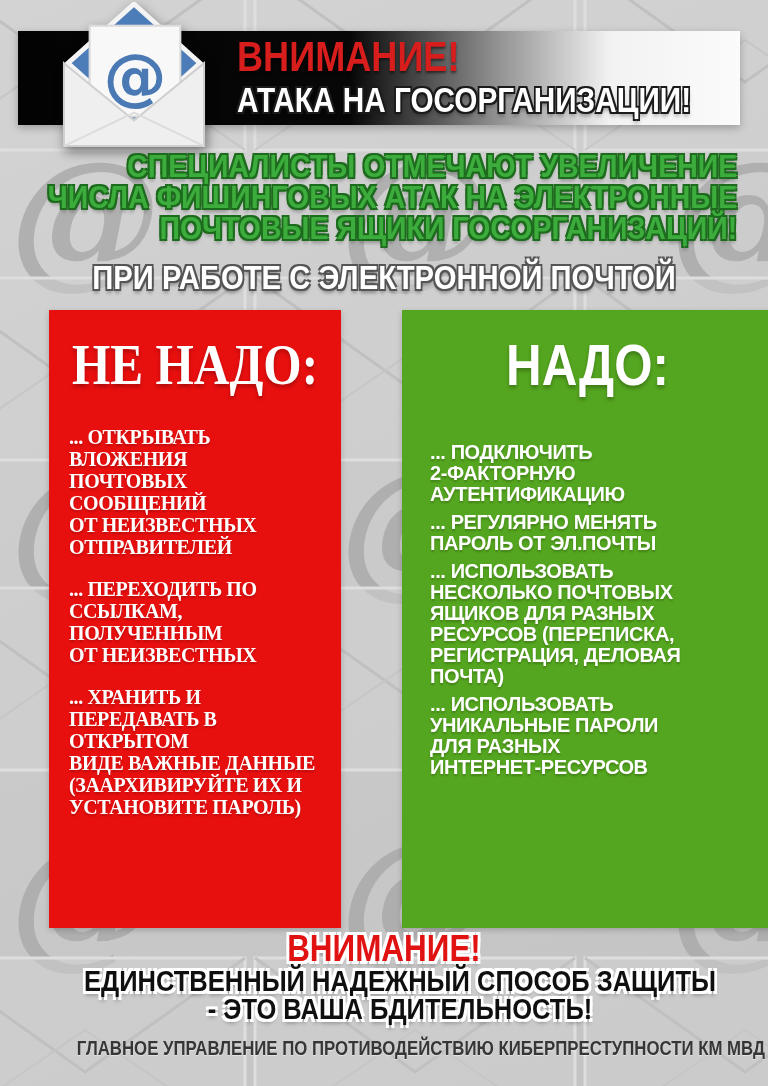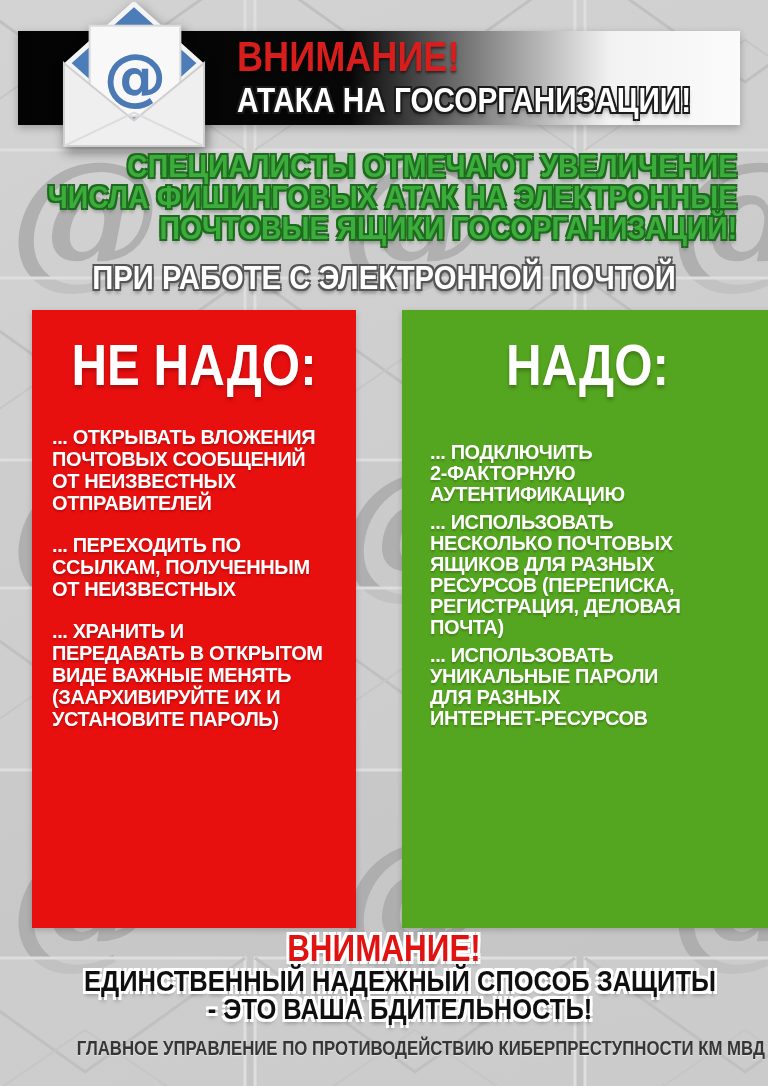--- a/index.html
+++ b/index.html
@@ -35,21 +35,21 @@
     text-shadow:-2px -2px 0 #1d6b1d,2px -2px 0 #1d6b1d,-2px 2px 0 #1d6b1d,2px 2px 0 #1d6b1d,0 4px 4px rgba(0,0,0,.3);
   }
   .subheadline{
     position:absolute;left:0;top:259px;width:768px;text-align:center;
     font-size:34px;line-height:36px;color:#ffffff;white-space:nowrap;
     transform:scaleX(.86);transform-origin:center top;
     text-shadow:-2px -2px 0 #555,2px -2px 0 #555,-2px 2px 0 #555,2px 2px 0 #555,0 4px 4px rgba(0,0,0,.35);
   }
   
   .panel{position:absolute;top:310px;height:618px;box-shadow:0 2px 6px rgba(0,0,0,.2);}
-  .panel-dont{left:32px;width:324px;background:#e80f0f;}
+  .panel-dont{left:49px;width:292px;background:#e80f0f;font-family:Liberation Serif, serif;}
   .panel-do{left:402px;width:371px;background:#54a51f;}
   .panel-title{
     margin-top:26px;text-align:center;font-size:58px;line-height:58px;color:#fff;white-space:nowrap;
     transform:scaleX(.85);transform-origin:center top;
     text-shadow:0 3px 4px rgba(0,0,0,.25);
   }
   .panel-items{display:flex;flex-direction:column;}
   .panel-dont .panel-items{margin-top:32px;padding:0 14px 0 20px;gap:20px;}
   .panel-do .panel-items{margin-top:48px;padding:0 12px 0 28px;gap:7px;}
   .panel-item{
@@ -134,32 +134,34 @@
     <div class="panel-items">
       <div class="panel-item">... ОТКРЫВАТЬ ВЛОЖЕНИЯ
 ПОЧТОВЫХ СООБЩЕНИЙ
 ОТ НЕИЗВЕСТНЫХ
 ОТПРАВИТЕЛЕЙ</div>
       <div class="panel-item">... ПЕРЕХОДИТЬ ПО
 ССЫЛКАМ, ПОЛУЧЕННЫМ
 ОТ НЕИЗВЕСТНЫХ</div>
       <div class="panel-item">... ХРАНИТЬ И
 ПЕРЕДАВАТЬ В ОТКРЫТОМ
-ВИДЕ ВАЖНЫЕ МЕНЯТЬ
+ВИДЕ ВАЖНЫЕ ДАННЫЕ
 (ЗААРХИВИРУЙТЕ ИХ И
 УСТАНОВИТЕ ПАРОЛЬ)</div>
     </div>
   </div>
 
   <div class="panel panel-do">
     <div class="panel-title">НАДО:</div>
     <div class="panel-items">
       <div class="panel-item">... ПОДКЛЮЧИТЬ
 2-ФАКТОРНУЮ
 АУТЕНТИФИКАЦИЮ</div>
+      <div class="panel-item">... РЕГУЛЯРНО МЕНЯТЬ
+ПАРОЛЬ ОТ ЭЛ.ПОЧТЫ</div>
       <div class="panel-item">... ИСПОЛЬЗОВАТЬ
 НЕСКОЛЬКО ПОЧТОВЫХ
 ЯЩИКОВ ДЛЯ РАЗНЫХ
 РЕСУРСОВ (ПЕРЕПИСКА,
 РЕГИСТРАЦИЯ, ДЕЛОВАЯ
 ПОЧТА)</div>
       <div class="panel-item">... ИСПОЛЬЗОВАТЬ
 УНИКАЛЬНЫЕ ПАРОЛИ
 ДЛЯ РАЗНЫХ
 ИНТЕРНЕТ-РЕСУРСОВ</div>

